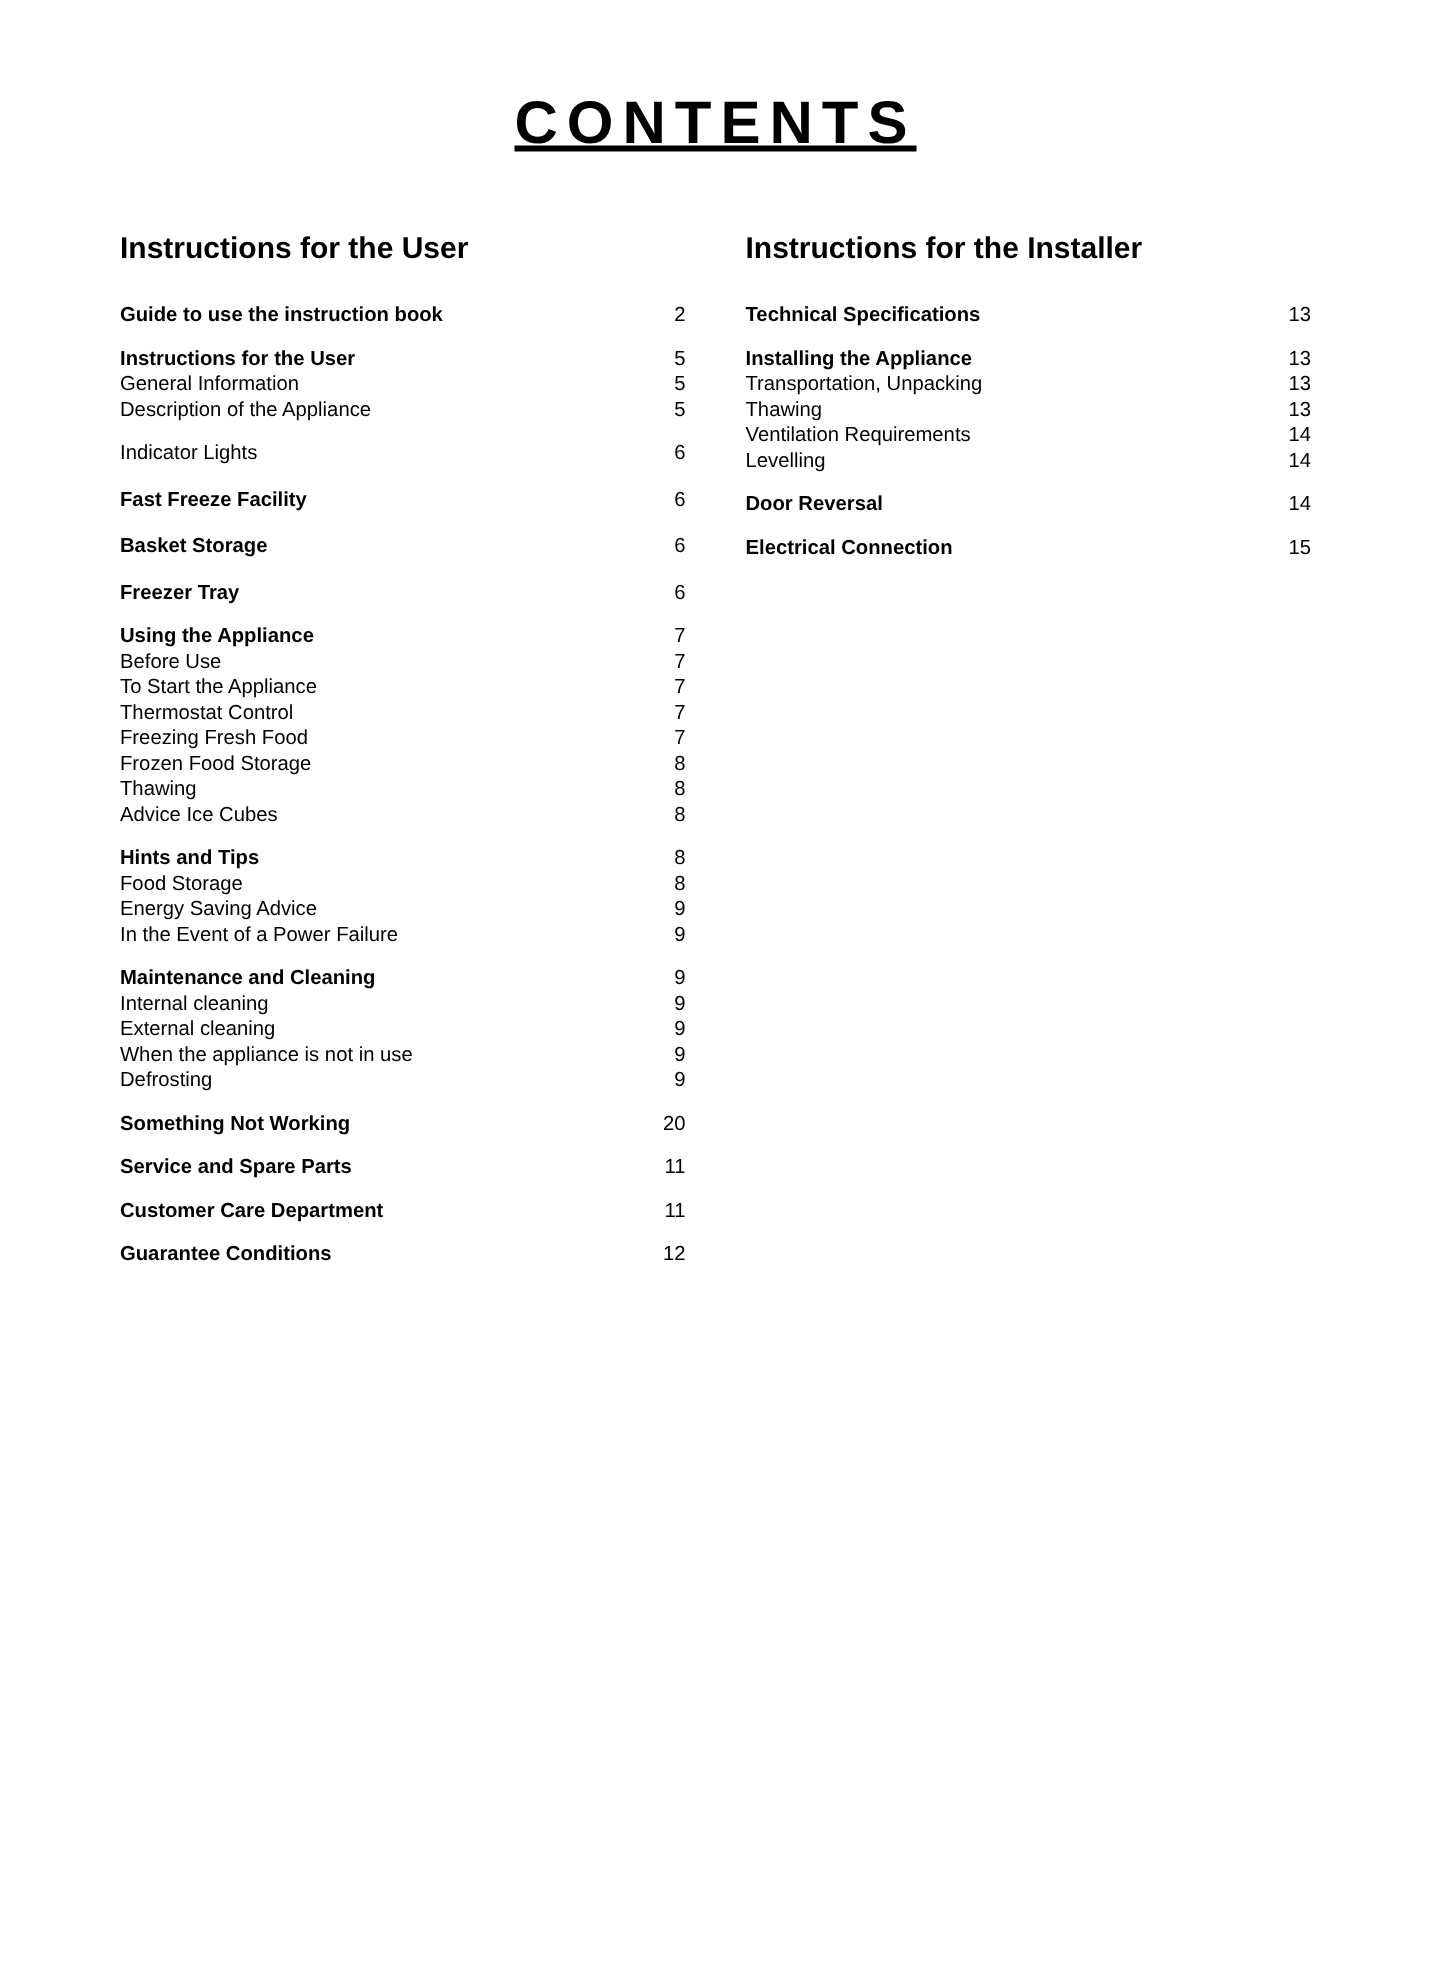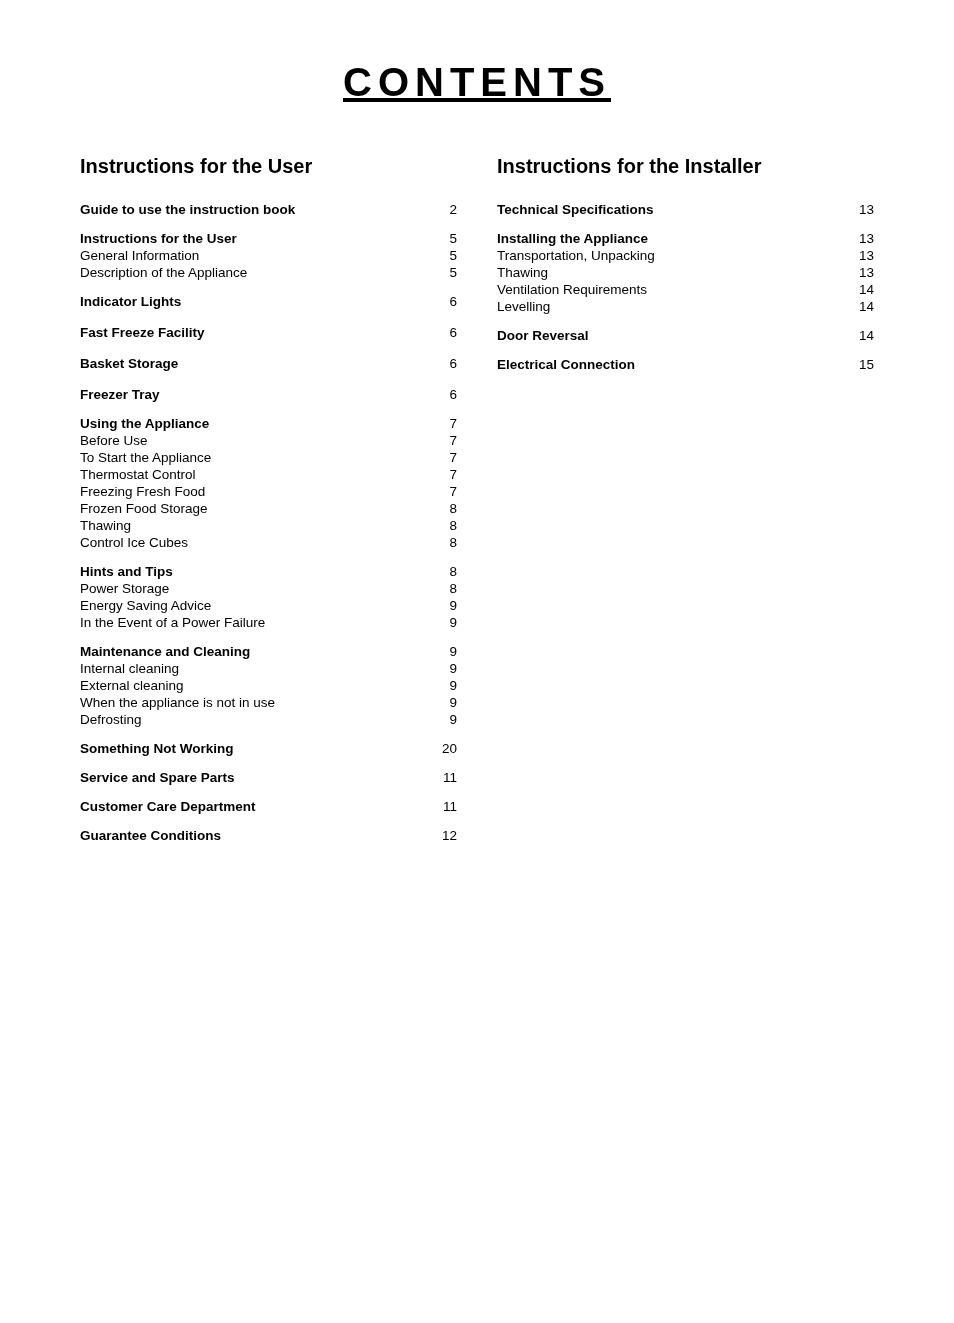--- a/index.html
+++ b/index.html
@@ -115,21 +115,21 @@
               <span class="toc-label">General Information</span>
               <span class="toc-page">5</span>
             </div>
             <div class="toc-entry sub-entry">
               <span class="toc-label">Description of the Appliance</span>
               <span class="toc-page">5</span>
             </div>
           </div>
           <div class="toc-group">
             <div class="toc-entry bold-entry">
-              <span class="toc-label" style="font-weight: bold;">Indicator Lights</span>
+              <span class="toc-label" style="font-weight: normal;">Indicator Lights</span>
               <span class="toc-page">6</span>
             </div>
             <div class="toc-entry bold-entry">
               <span class="toc-label" style="font-weight: bold;">Fast Freeze Facility</span>
               <span class="toc-page">6</span>
             </div>
             <div class="toc-entry bold-entry">
               <span class="toc-label" style="font-weight: bold;">Basket Storage</span>
               <span class="toc-page">6</span>
             </div>
@@ -161,31 +161,31 @@
             </div>
             <div class="toc-entry sub-entry">
               <span class="toc-label">Frozen Food Storage</span>
               <span class="toc-page">8</span>
             </div>
             <div class="toc-entry sub-entry">
               <span class="toc-label">Thawing</span>
               <span class="toc-page">8</span>
             </div>
             <div class="toc-entry sub-entry">
-              <span class="toc-label">Control Ice Cubes</span>
+              <span class="toc-label">Advice Ice Cubes</span>
               <span class="toc-page">8</span>
             </div>
           </div>
           <div class="toc-group">
             <div class="toc-entry bold-entry">
               <span class="toc-label" style="font-weight: bold;">Hints and Tips</span>
               <span class="toc-page">8</span>
             </div>
             <div class="toc-entry sub-entry">
-              <span class="toc-label">Power Storage</span>
+              <span class="toc-label">Food Storage</span>
               <span class="toc-page">8</span>
             </div>
             <div class="toc-entry sub-entry">
               <span class="toc-label">Energy Saving Advice</span>
               <span class="toc-page">9</span>
             </div>
             <div class="toc-entry sub-entry">
               <span class="toc-label">In the Event of a Power Failure</span>
               <span class="toc-page">9</span>
             </div>

